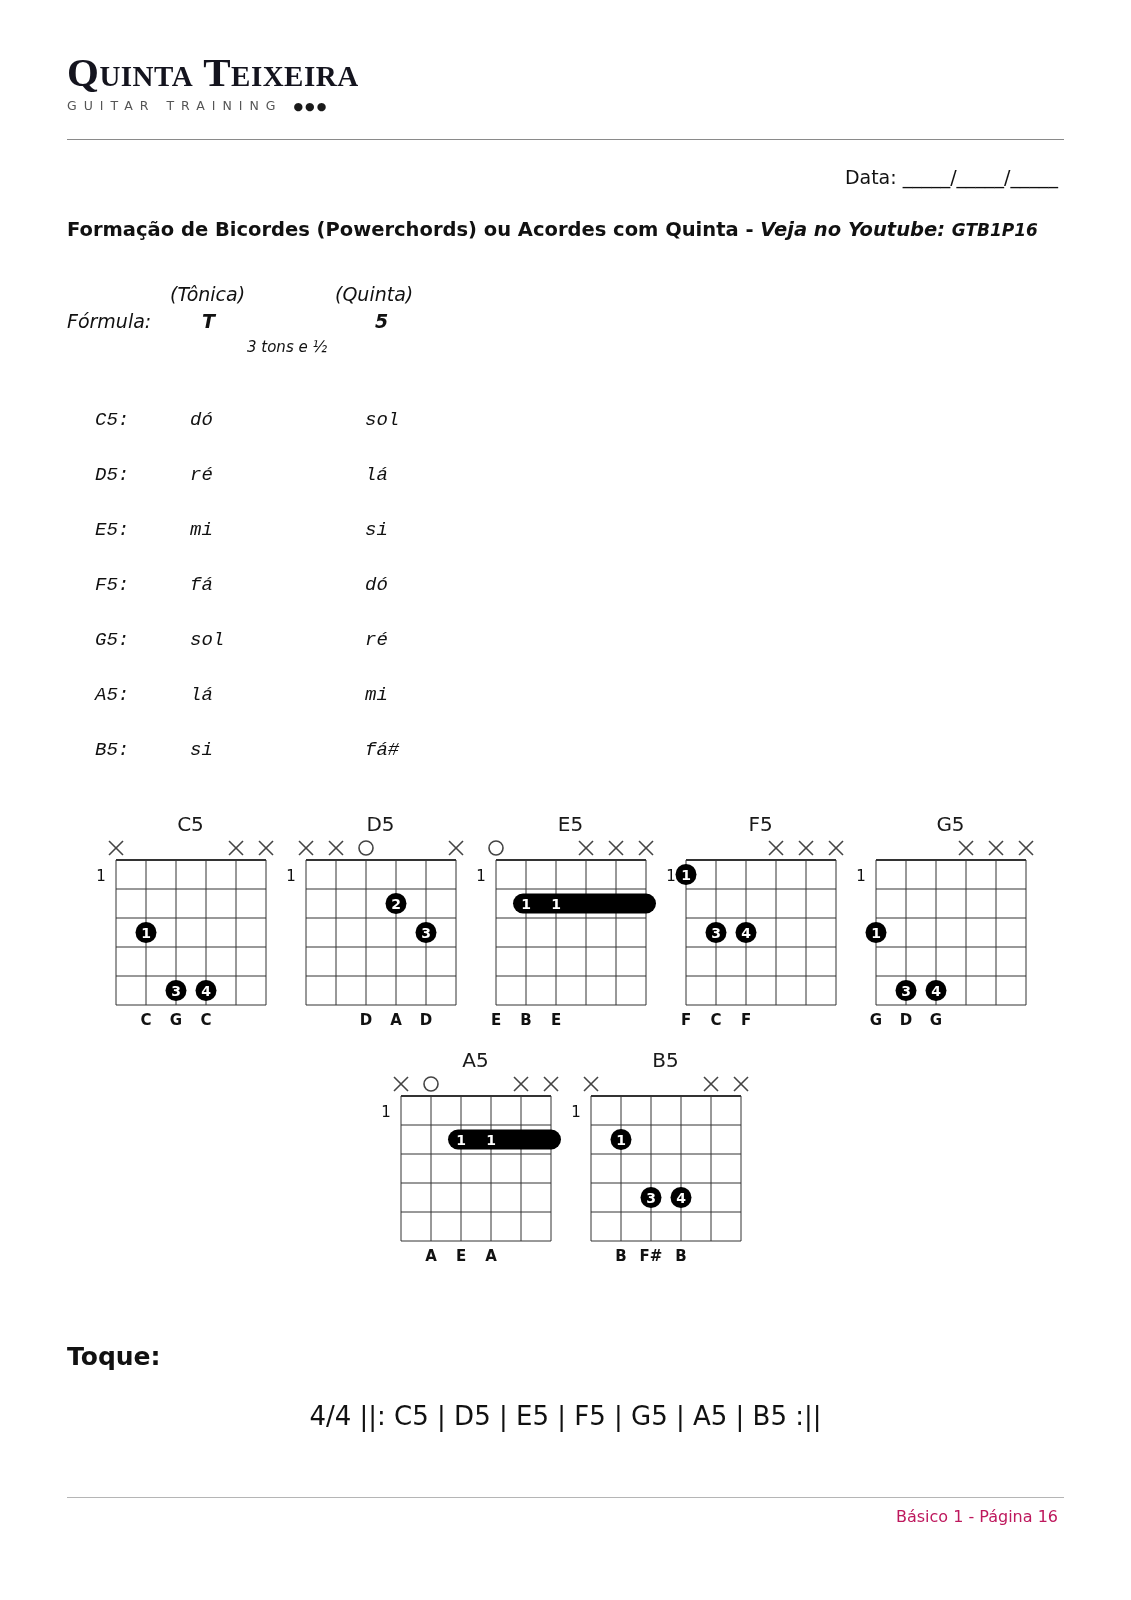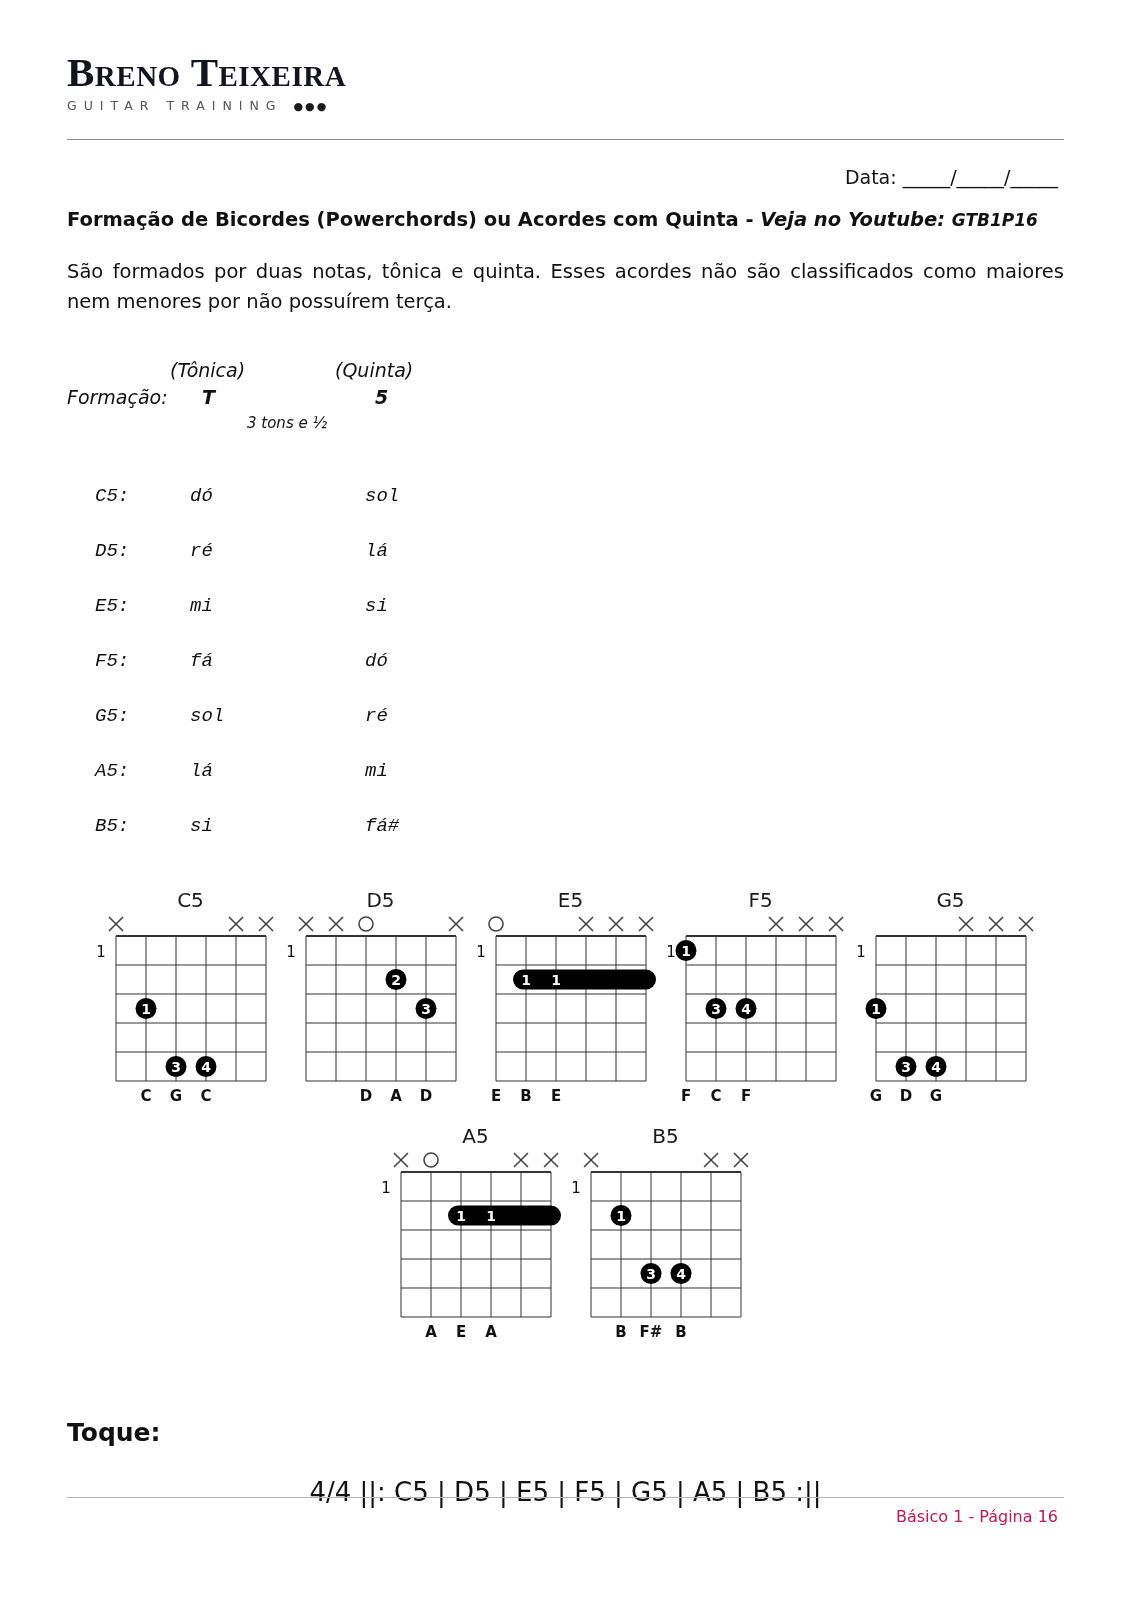--- a/index.html
+++ b/index.html
@@ -17,21 +17,21 @@
     font-weight:bold; font-size:41px; letter-spacing:0.5px; color:#14141e; line-height:1;
   }
   .logo-sub { font-size:12.5px; letter-spacing:7px; color:#555; margin-top:7px; white-space:nowrap; }
   .logo-dots { letter-spacing:2px; color:#1a1a1a; font-size:11px; }
   .study { margin-left:78px; padding-bottom:8px; font-size:17px; white-space:nowrap; }
   .study a { color:#0563C1; text-decoration:underline; cursor:pointer; }
   .rule { border:none; border-top:1px solid #8a8a8a; margin:26px 67px 0 67px; }
   
   .date-line { margin:26px 73px 0 0; text-align:right; font-size:19px; }
   
-  .doc-title { margin:20px 67px 0 67px; font-size:19.5px; font-weight:bold; }
+  .doc-title { margin:30px 67px 0 67px; font-size:19.5px; font-weight:bold; }
   .doc-title .it { font-style:italic; }
   .doc-title .code { font-style:italic; font-size:17px; }
   .intro { margin:26px 67px 0 67px; font-size:19.5px; line-height:1.55; text-align:justify; }
   
   .formula { position:relative; margin:42px 0 0 67px; height:90px; font-size:19px; }
   .formula span { position:absolute; white-space:nowrap;font-style:italic; }
   .f-ton-h { left:103px; top:0; }
   .f-qui-h { left:268px; top:0; }
   .f-label { left:0; top:27px; }
   .f-t { left:135px; top:27px; font-weight:bold; }
@@ -54,42 +54,41 @@
   .footer-rule { position:absolute; left:67px; right:67px; top:1497px; border:none; border-top:1px solid #b5b5b5; }
   .footer-text { position:absolute; right:73px; top:1507px; font-size:16px; color:#be185d; }
 </style>
 </head>
 <body>
 
 <div class="page">
 
   <div class="header">
     <div class="logo">
-      <div class="logo-title">Breno Teixeira</div>
+      <div class="logo-title">Quinta Teixeira</div>
       <div class="logo-sub">
         <span>GUITAR TRAINING</span>
         <span class="logo-dots">●●●</span>
       </div>
     </div>
   </div>
 
   <hr class="rule">
 
   <div class="date-line">Data: _____/_____/_____</div>
 
   <div class="doc-title">
     <span>Formação de Bicordes (Powerchords) ou Acordes com Quinta - </span><span class="it">Veja no Youtube: </span><span class="code">GTB1P16</span>
   </div>
 
-  <p class="intro">São formados por duas notas, tônica e quinta. Esses acordes não são classificados como maiores nem menores por não possuírem terça.</p>
 
   <div class="formula">
     <span class="f-ton-h">(Tônica)</span>
     <span class="f-qui-h">(Quinta)</span>
-    <span class="f-label">Formação:</span>
+    <span class="f-label">Fórmula:</span>
     <span class="f-t">T</span>
     <span class="f-5">5</span>
     <span class="f-int">3 tons e ½</span>
   </div>
 
   <div class="chord-table">
       <div class="row">
         <span class="c1">C5:</span>
         <span class="c2">dó</span>
         <span class="c3">sol</span>

